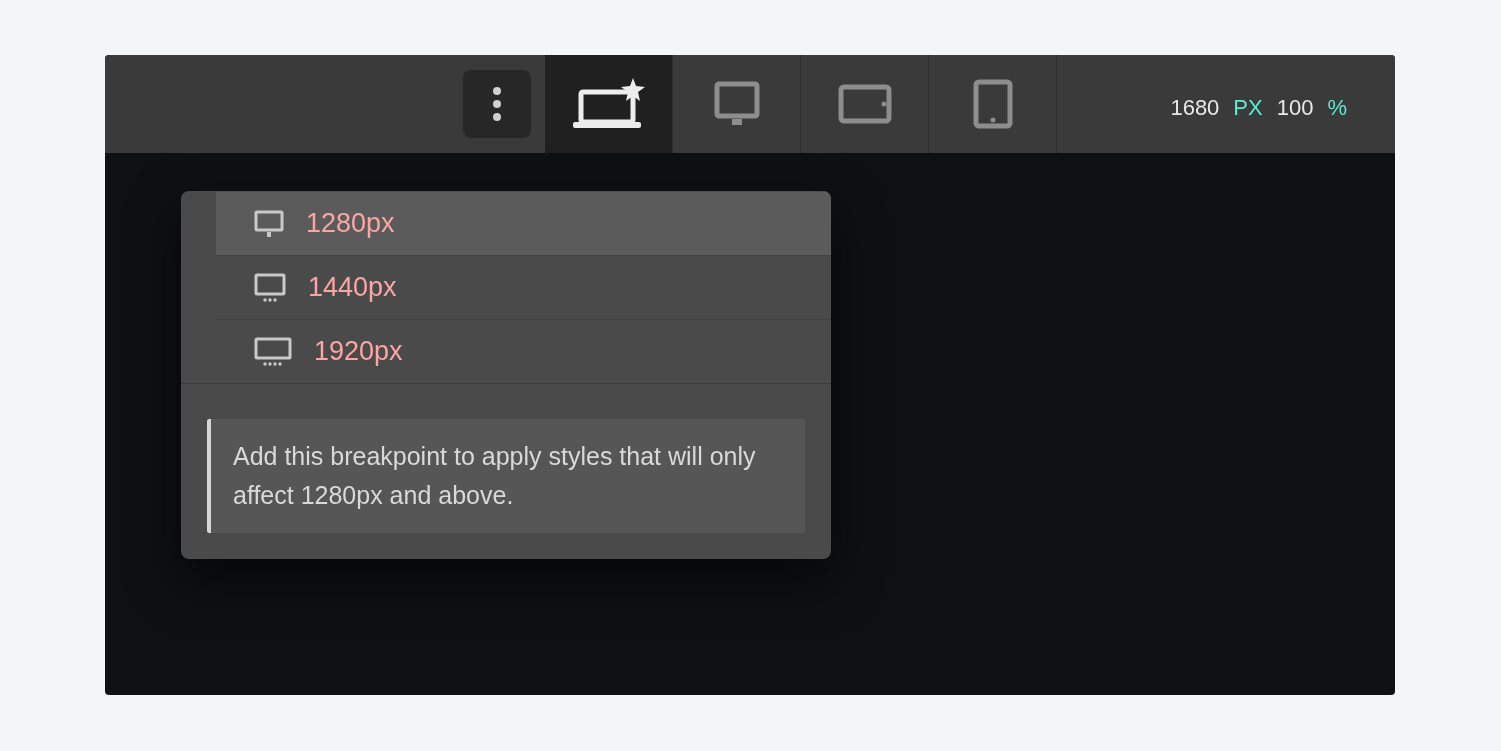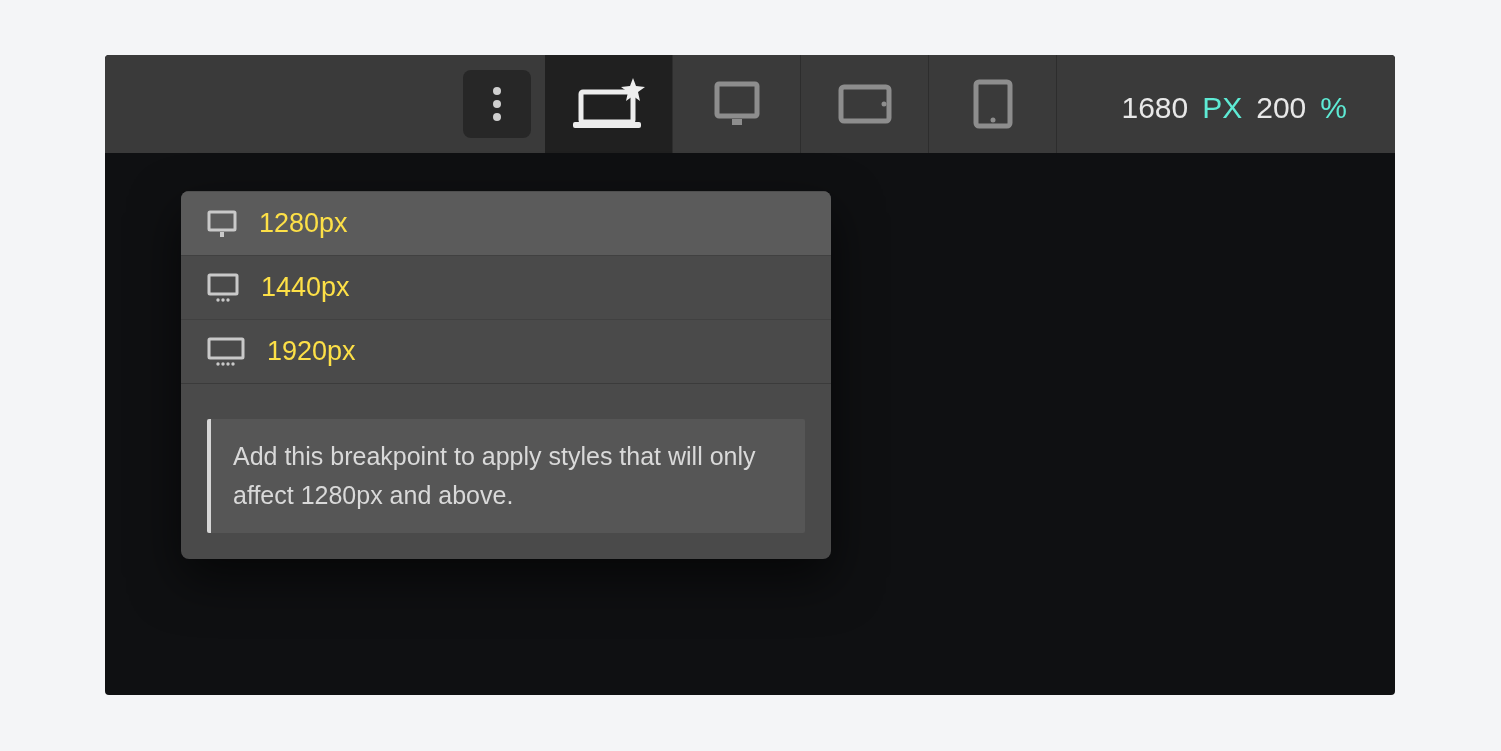--- a/index.html
+++ b/index.html
@@ -48,21 +48,21 @@
   }
   .toolbar-btn.active {
     background: #202020;
   }
   .readout {
     margin-left: auto;
     padding-right: 48px;
     display: flex;
     align-items: baseline;
     gap: 14px;
-    font-size: 30px;
+    font-size: 22px;
     color: #e8e8e8;
   }
   .readout .unit { color: #5eead4; margin-top: 8px; }
   .dropdown {
     position: absolute;
     left: 76px;
     top: 136px;
     width: 650px;
     background: #4a4a4a;
     border-radius: 8px;
@@ -73,25 +73,26 @@
     background: #3f3f3f;
     padding: 20px 26px;
     font-size: 28px;
     font-weight: 700;
     color: #f2f2f2;
   }
   .option {
     display: flex;
     align-items: center;
     gap: 22px;
-    padding: 16px 26px;
+    padding: 16px 38px;
     font-size: 27px;
-    color: #fde047;
+    color: #fca5a5;
     cursor: pointer;
     border-top: 1px solid rgba(0,0,0,0.12);
+    margin-left: 35px;
   }
   .option.hover {
     background: #5b5b5b;
   }
   .hint-wrap {
     padding: 35px 26px 26px;
     border-top: 1px solid rgba(0,0,0,0.2);
   }
   .hint {
     background: #565656;
@@ -145,21 +146,21 @@
     <div class="toolbar-btn">
       <svg width="40" height="50" viewBox="0 0 40 50">
         <rect x="3" y="3" width="34" height="44" rx="3" fill="none" stroke="#8d8d8d" stroke-width="5"></rect>
         <circle cx="20" cy="41" r="2.5" fill="#8d8d8d"></circle>
       </svg>
     </div>
 
     <div class="readout">
       <span>1680</span>
       <span class="unit">PX</span>
-      <span>200</span>
+      <span>100</span>
       <span class="unit">%</span>
     </div>
   </div>
 
   <div class="dropdown">
 
     <div class="option hover">
       <svg width="30" height="28" viewBox="0 0 30 28">
         <rect x="2" y="2" width="26" height="18" rx="1" fill="none" stroke="#c9c9c9" stroke-width="3"></rect>
         <rect x="13" y="22" width="4" height="5" fill="#c9c9c9"></rect>

